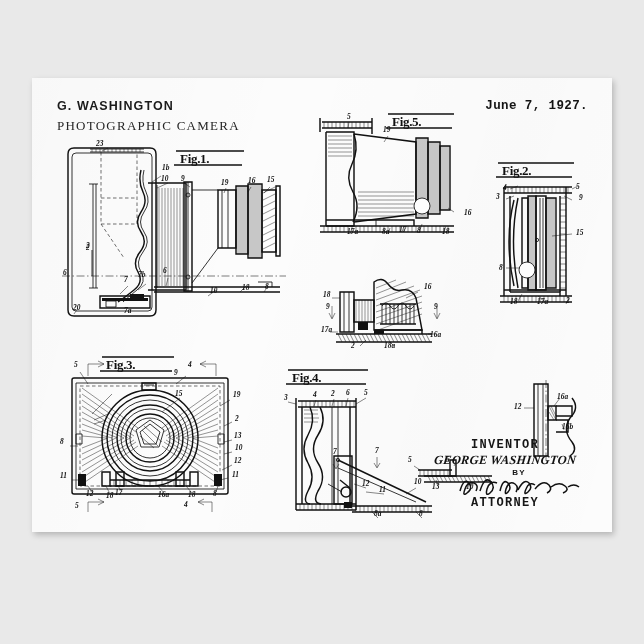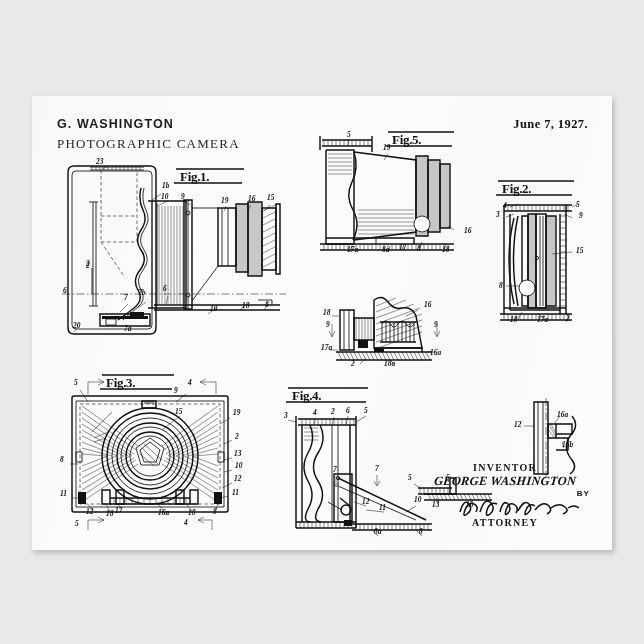--- a/index.html
+++ b/index.html
@@ -7,21 +7,21 @@
     width:644px;height:644px;
     background:#e9e9e9;
     font-family:"Liberation Sans", sans-serif;
     overflow:hidden;
   }
   #stage{position:relative;width:644px;height:644px;}
 
   
   #poster{
     position:absolute;
-    left:32px;top:96px;
+    left:32px;top:78px;
     width:580px;height:454px;
     background:#8b5cf6;
     box-shadow:2px 3px 6px rgba(0,0,0,.22);
   }
   #paper{
     position:absolute;inset:0;
     background:
       linear-gradient(105deg, rgba(0,0,0,.014) 0%, rgba(255,255,255,0) 38%, rgba(0,0,0,.012) 72%, rgba(255,255,255,0) 100%),
       #fcfcfc;
   }
@@ -34,35 +34,35 @@
     color:#1b1b1b;white-space:nowrap;
   }
   .hdr-sub{
     position:absolute;left:25px;top:40px;
     font-family:"Liberation Serif", serif;
     font-size:13px;letter-spacing:1.25px;
     color:#262626;white-space:nowrap;
   }
   .hdr-date{
     position:absolute;right:24px;top:21px;
-    font-family:Liberation Serif, serif;
+    font-family:Liberation Mono, monospace;
     font-weight:bold;font-size:12.5px;letter-spacing:.4px;
     color:#141414;white-space:nowrap;
   }
 
   
   .sig{position:absolute;right:22px;bottom:22px;width:170px;text-align:center;}
   .sig-inventor,.sig-attorney{
-    font-family:Liberation Serif, serif;
-    font-weight:bold;font-size:10px;letter-spacing:1.3px;color:#161616;
+    font-family:Liberation Mono, monospace;
+    font-weight:bold;font-size:12px;letter-spacing:1.3px;color:#161616;
   }
   .sig-by{
     font-family:"Liberation Sans", sans-serif;
     font-weight:bold;font-size:8px;letter-spacing:1.1px;color:#161616;
-    text-align:right;margin-left:28px;
+    text-align:center;margin-left:28px;
   }
   .sig-name{
     font-family:"Liberation Serif", serif;
     font-style:italic;font-weight:bold;font-size:12.5px;
     letter-spacing:.2px;color:#111;
     transform:skewX(-6deg);
     margin:1px 0 0 0;
   }
   .sig-scrawl{height:20px;margin:-2px 0 1px 0;}
 

